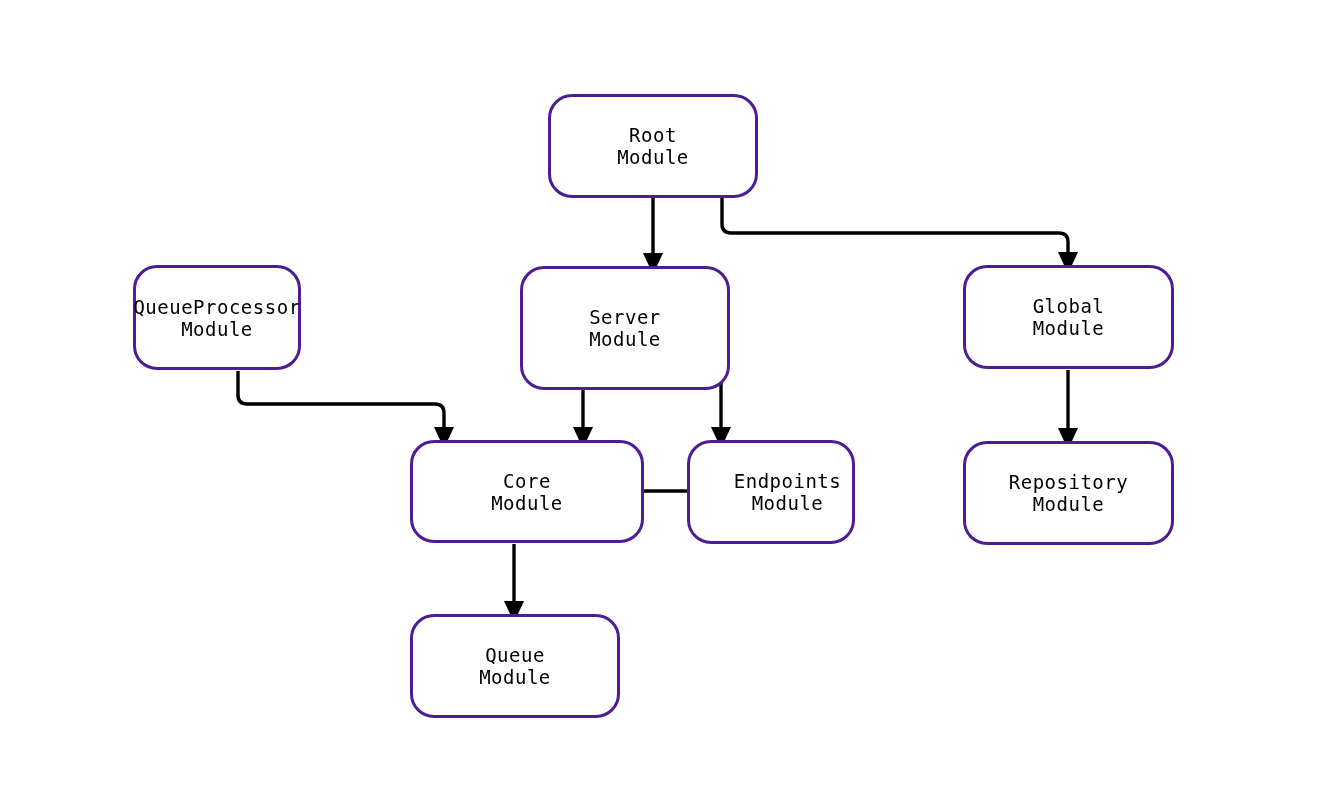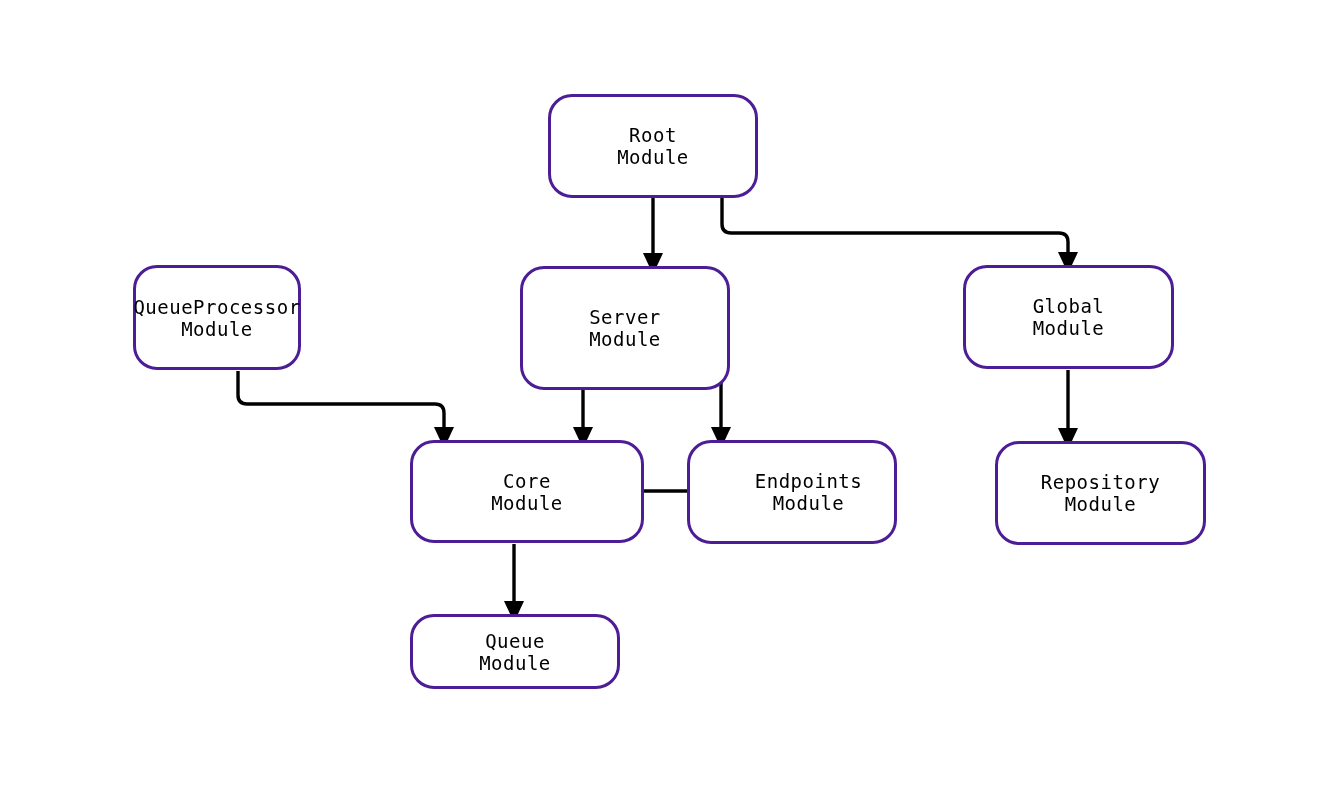--- a/index.html
+++ b/index.html
@@ -80,27 +80,27 @@
 Module</div>
       </div>
       <div class="node" style="left: 963px; top: 265px; width: 211px; height: 104px; align-items: center;">
         <div class="node-label">Global
 Module</div>
       </div>
       <div class="node" style="left: 410px; top: 440px; width: 234px; height: 103px;">
         <div class="node-label">Core
 Module</div>
       </div>
-      <div class="node" style="left: 687px; top: 440px; width: 210px; height: 104px; padding-left: 33px;">
+      <div class="node" style="left: 687px; top: 440px; width: 168px; height: 104px; padding-left: 33px;">
         <div class="node-label">Endpoints
 Module</div>
       </div>
-      <div class="node" style="left: 963px; top: 441px; width: 211px; height: 104px; margin-left: 32px;">
+      <div class="node" style="left: 963px; top: 441px; width: 211px; height: 104px;">
         <div class="node-label">Repository
 Module</div>
       </div>
-      <div class="node" style="left: 410px; top: 614px; width: 210px; height: 75px;">
+      <div class="node" style="left: 410px; top: 614px; width: 210px; height: 104px;">
         <div class="node-label">Queue
 Module</div>
       </div>
     </div>
 
 </div>
 
 </body></html>

